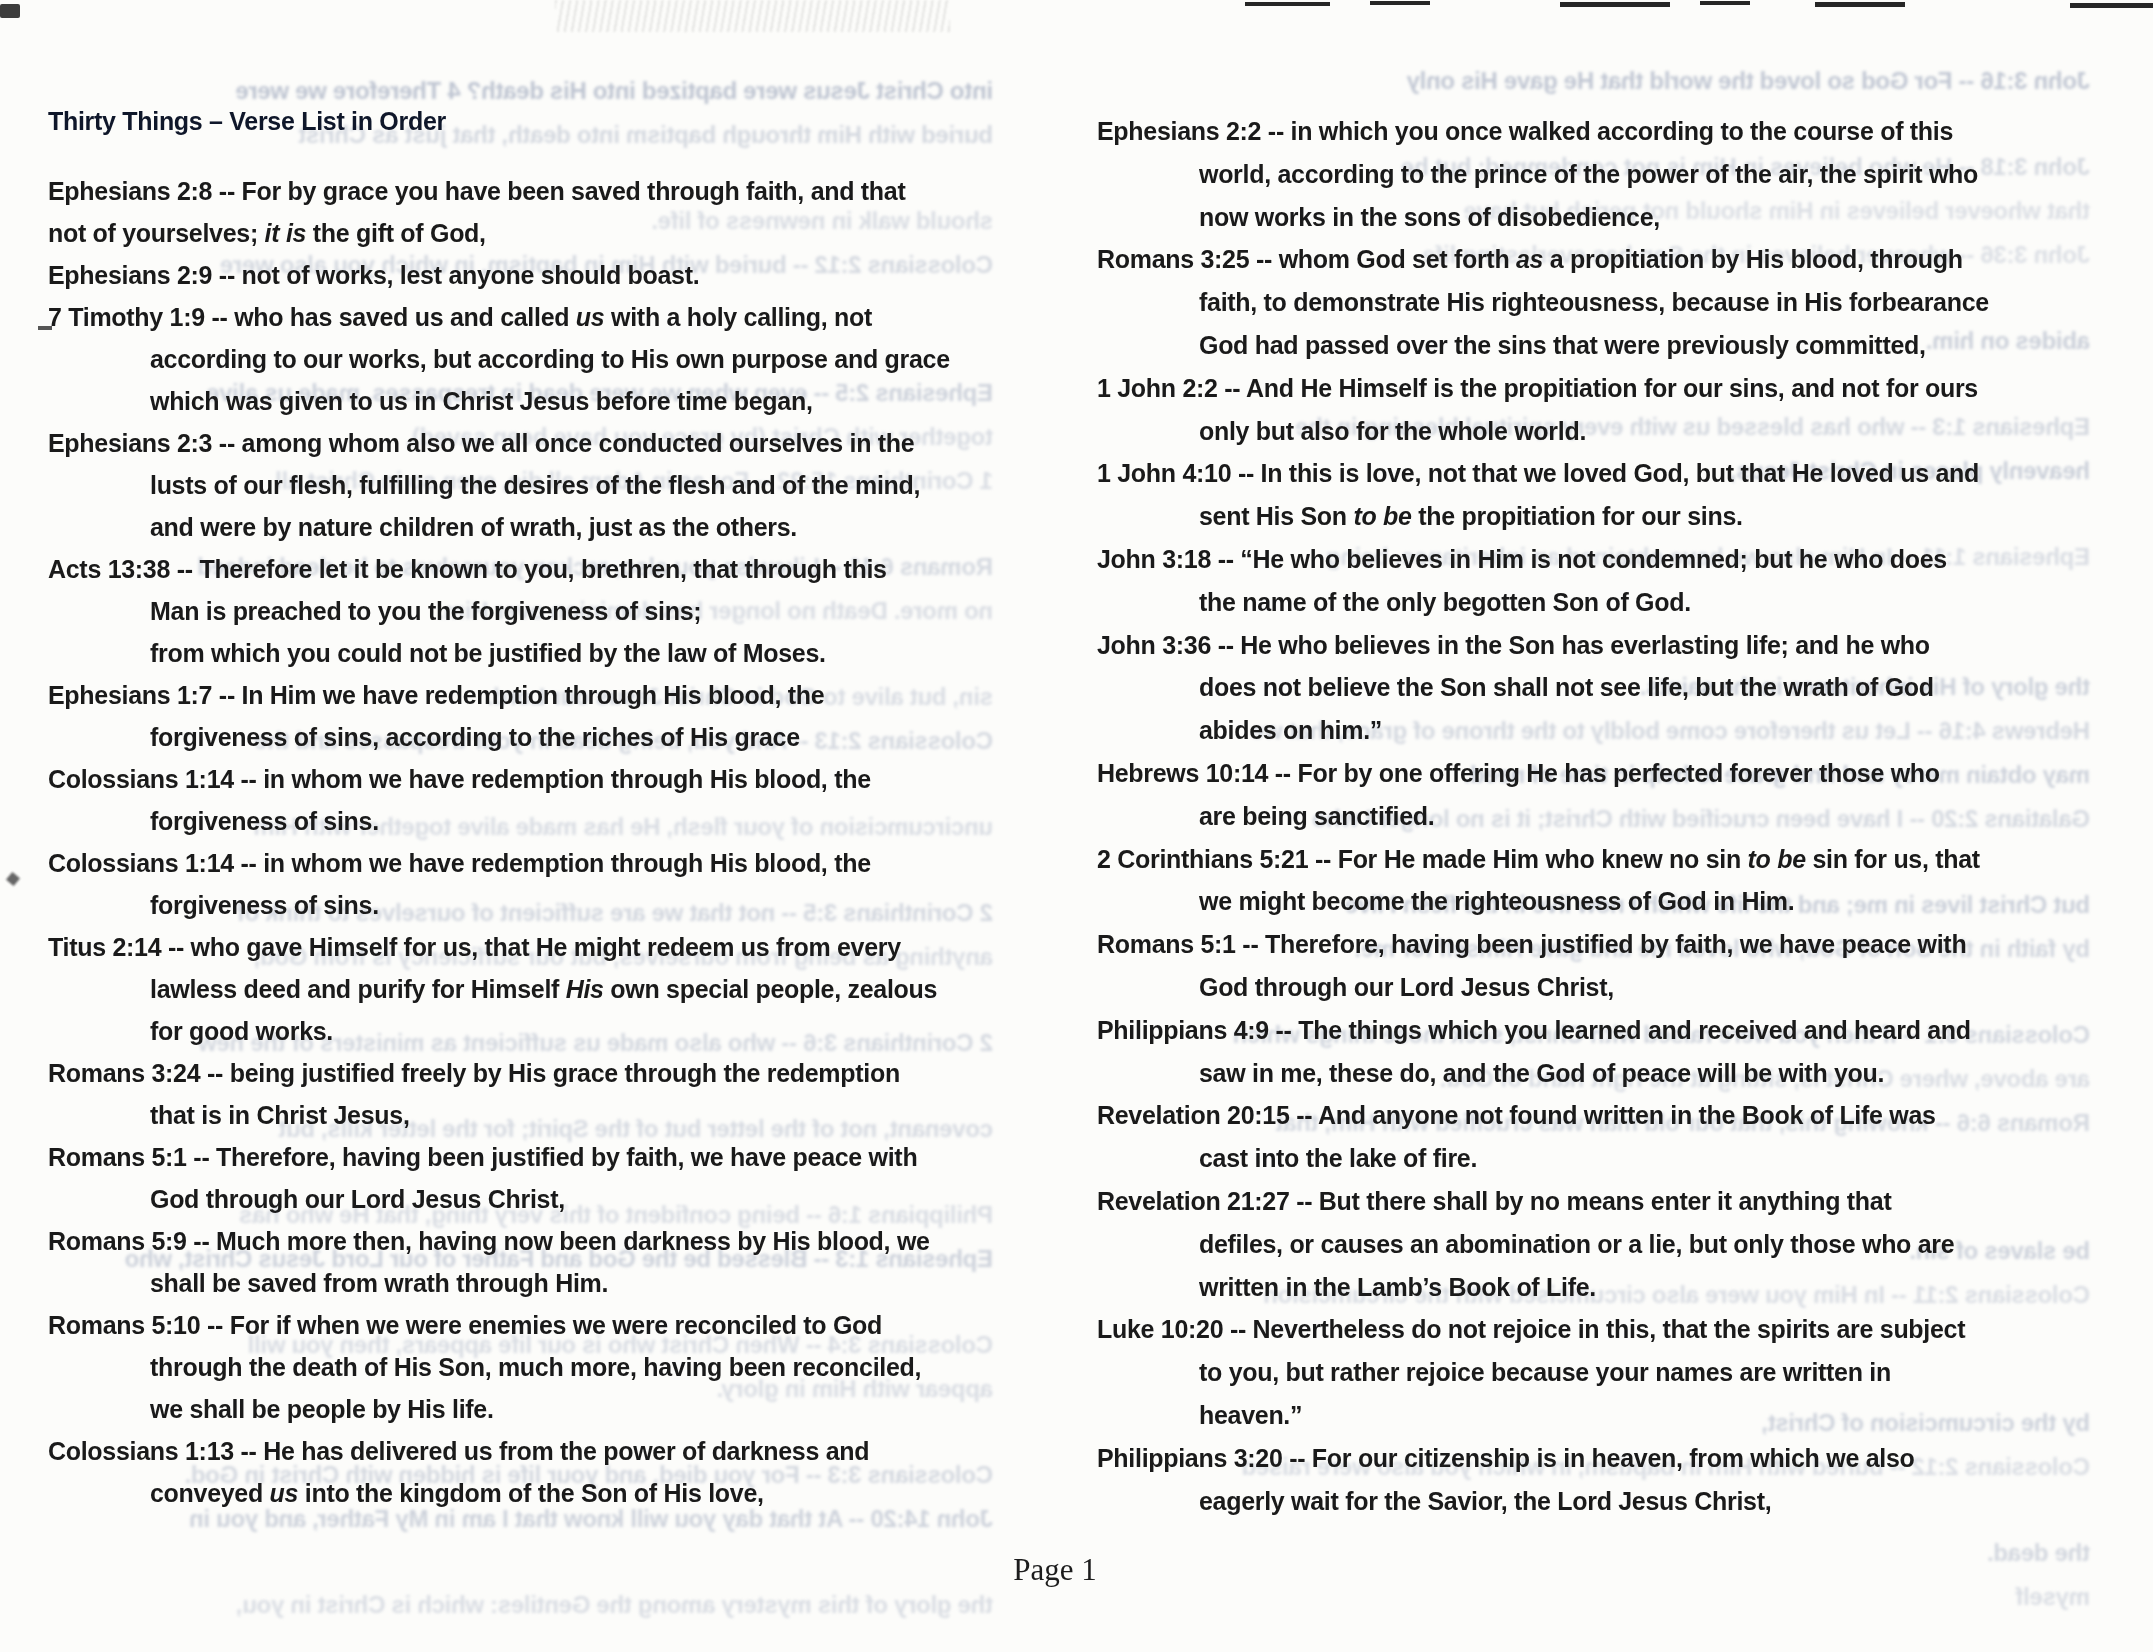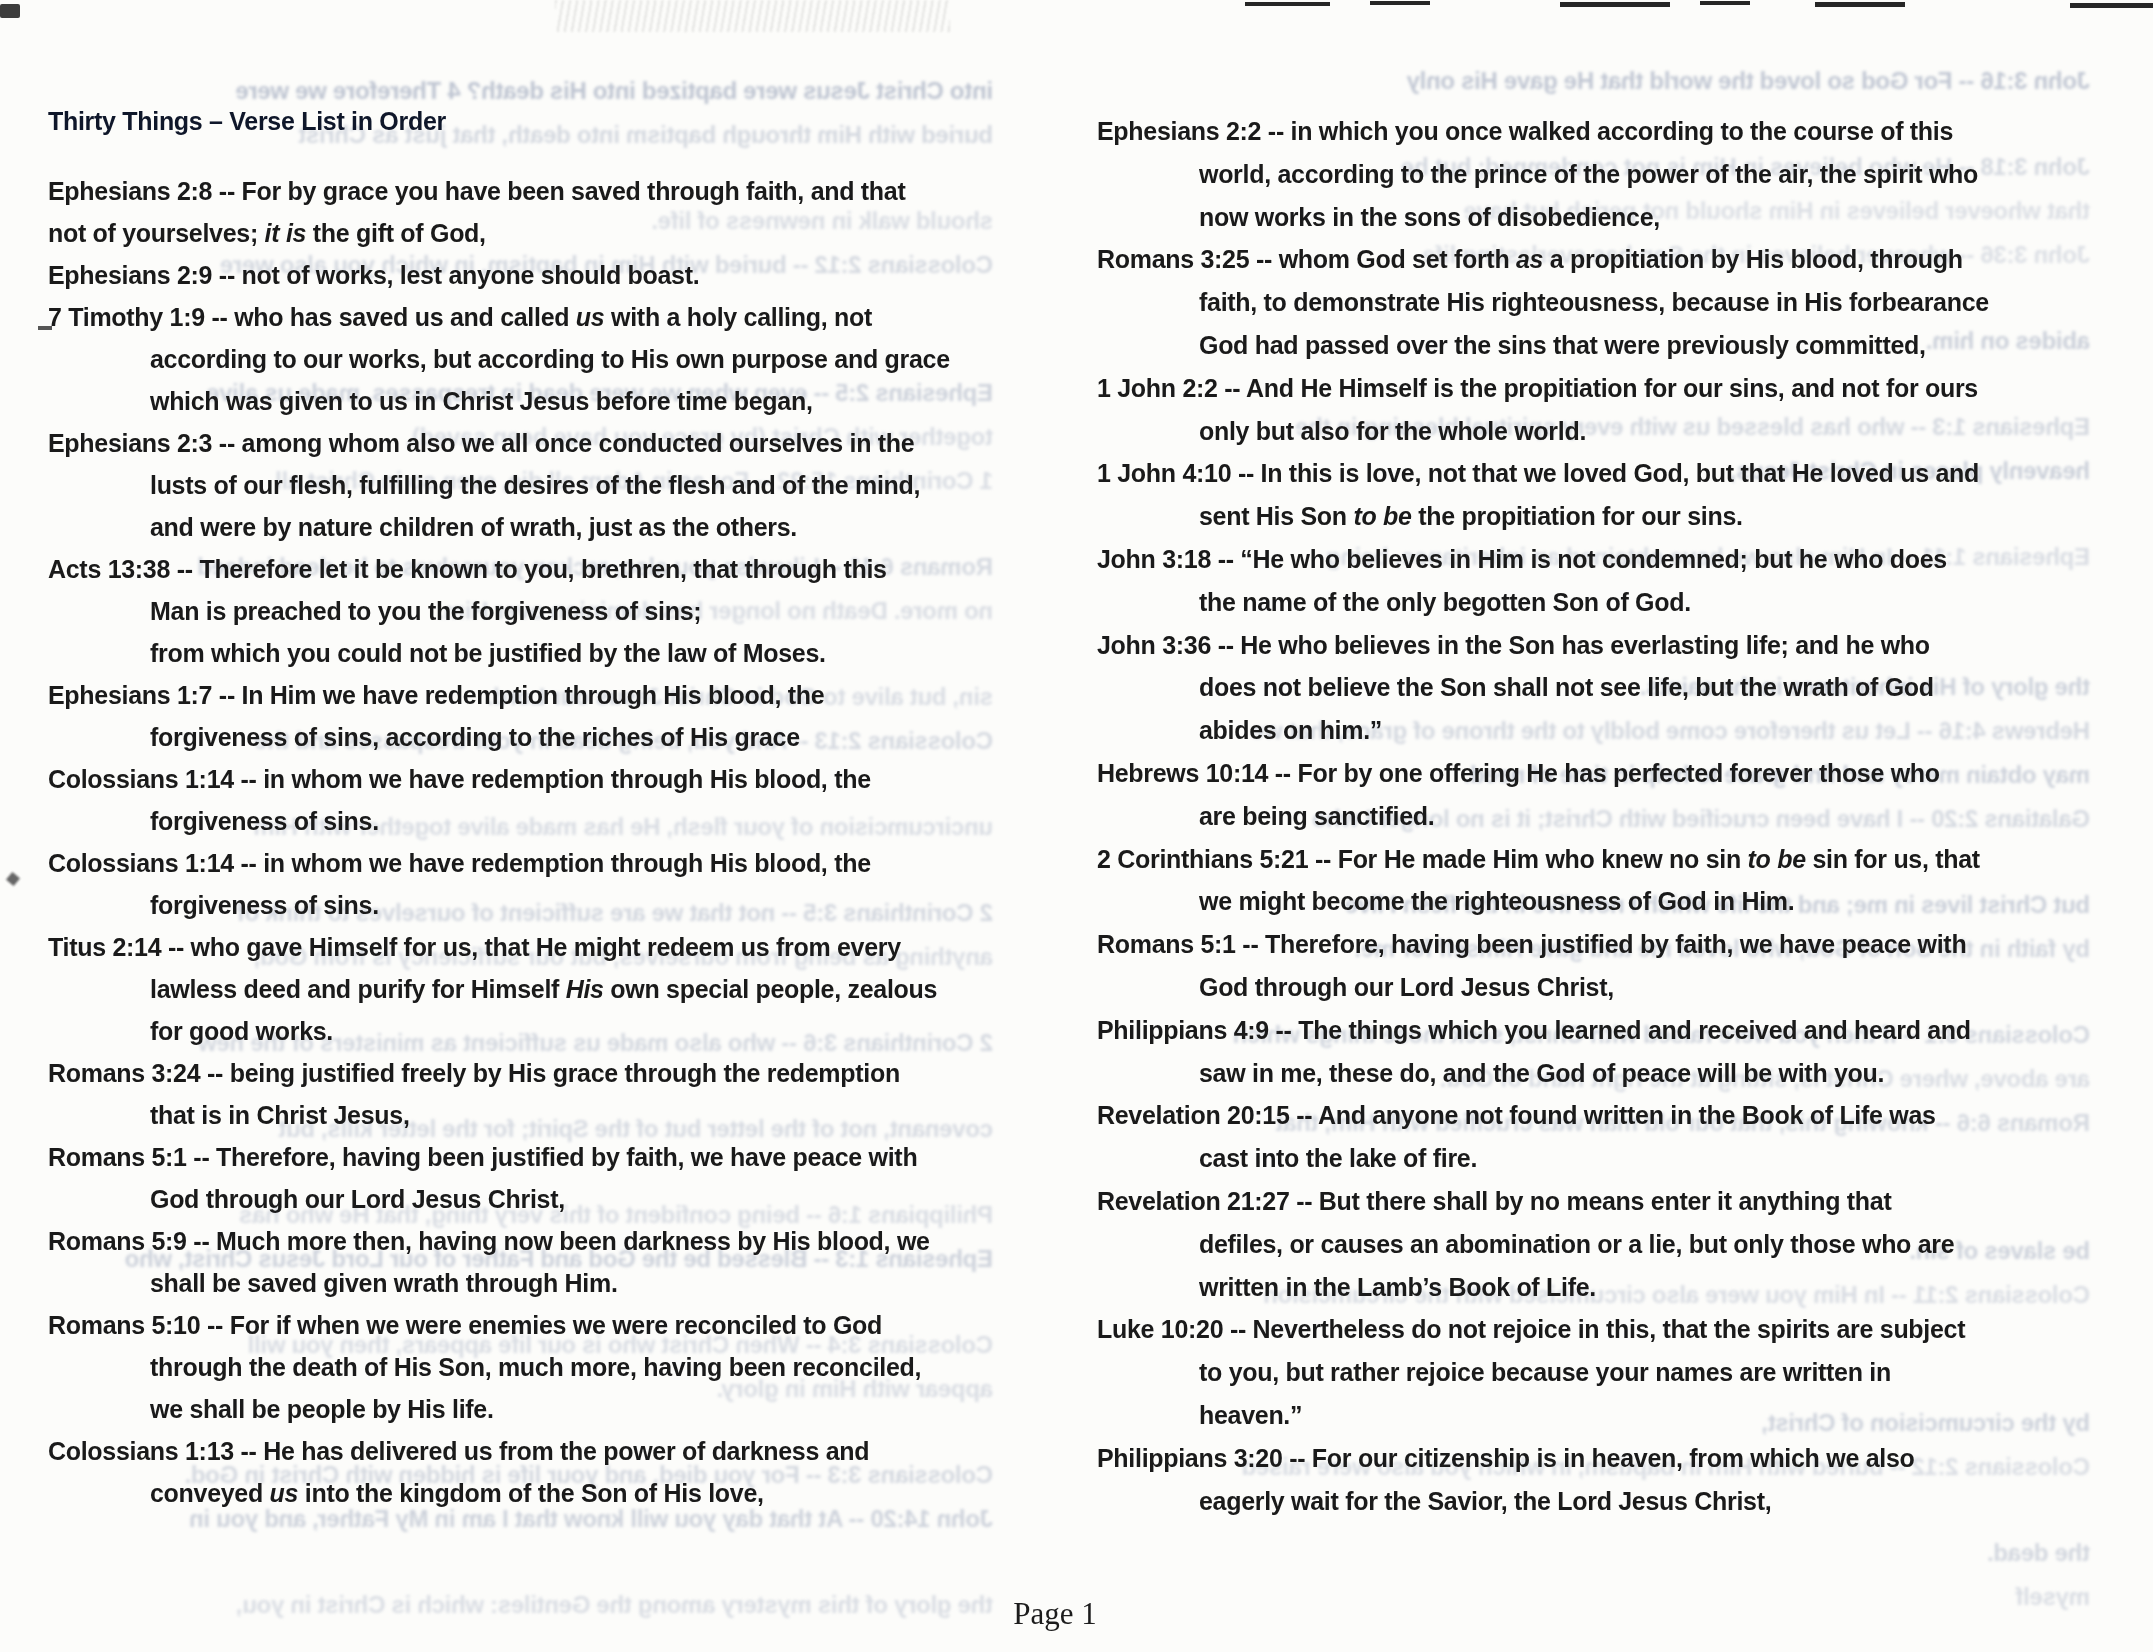--- a/index.html
+++ b/index.html
@@ -37,21 +37,21 @@
     filter:blur(1.4px);
     color:#7f8ca8;
     font:700 24px/30px "Liberation Sans",sans-serif;
     letter-spacing:-0.3px;
     white-space:nowrap;overflow:hidden;
   }
   .page-number{
     position:absolute;left:985px;top:1552px;width:140px;
     text-align:center;
     font:400 31px/36px "Liberation Serif",serif;
-    color:#1c1c1c;z-index:3;margin-top:44px;
+    color:#1c1c1c;z-index:3;
   }
   
   .artifact{position:absolute;background:#262626;z-index:4;}
   .a-corner{left:0;top:4px;width:20px;height:14px;background:#3c3c3c;border-radius:2px;}
   .a-d1{left:1245px;top:2px;width:85px;height:4px;}
   .a-d2{left:1370px;top:1px;width:60px;height:4px;}
   .a-d3{left:1560px;top:2px;width:110px;height:5px;}
   .a-d4{left:1700px;top:1px;width:50px;height:4px;}
   .a-d5{left:1815px;top:2px;width:90px;height:5px;}
   .a-d6{left:2070px;top:3px;width:83px;height:5px;}
@@ -140,21 +140,21 @@
       <div class="line"><span>Colossians 1:14 -- in whom we have redemption through His blood, the</span></div>
       <div class="line ind"><span>forgiveness of sins.</span></div>
       <div class="line"><span>Titus 2:14 -- who gave Himself for us, that He might redeem us from every</span></div>
       <div class="line ind"><span>lawless deed and purify for Himself </span><i>His</i><span> own special people, zealous</span></div>
       <div class="line ind"><span>for good works.</span></div>
       <div class="line"><span>Romans 3:24 -- being justified freely by His grace through the redemption</span></div>
       <div class="line ind"><span>that is in Christ Jesus,</span></div>
       <div class="line"><span>Romans 5:1 -- Therefore, having been justified by faith, we have peace with</span></div>
       <div class="line ind"><span>God through our Lord Jesus Christ,</span></div>
       <div class="line"><span>Romans 5:9 -- Much more then, having now been darkness by His blood, we</span></div>
-      <div class="line ind"><span>shall be saved given wrath through Him.</span></div>
+      <div class="line ind"><span>shall be saved from wrath through Him.</span></div>
       <div class="line"><span>Romans 5:10 -- For if when we were enemies we were reconciled to God</span></div>
       <div class="line ind"><span>through the death of His Son, much more, having been reconciled,</span></div>
       <div class="line ind"><span>we shall be people by His life.</span></div>
       <div class="line"><span>Colossians 1:13 -- He has delivered us from the power of darkness and</span></div>
       <div class="line ind"><span>conveyed </span><i>us</i><span> into the kingdom of the Son of His love,</span></div>
     </div>
   <div class="col col-right">
       <div class="line"><span>Ephesians 2:2 -- in which you once walked according to the course of this</span></div>
       <div class="line ind"><span>world, according to the prince of the power of the air, the spirit who</span></div>
       <div class="line ind"><span>now works in the sons of disobedience,</span></div>

